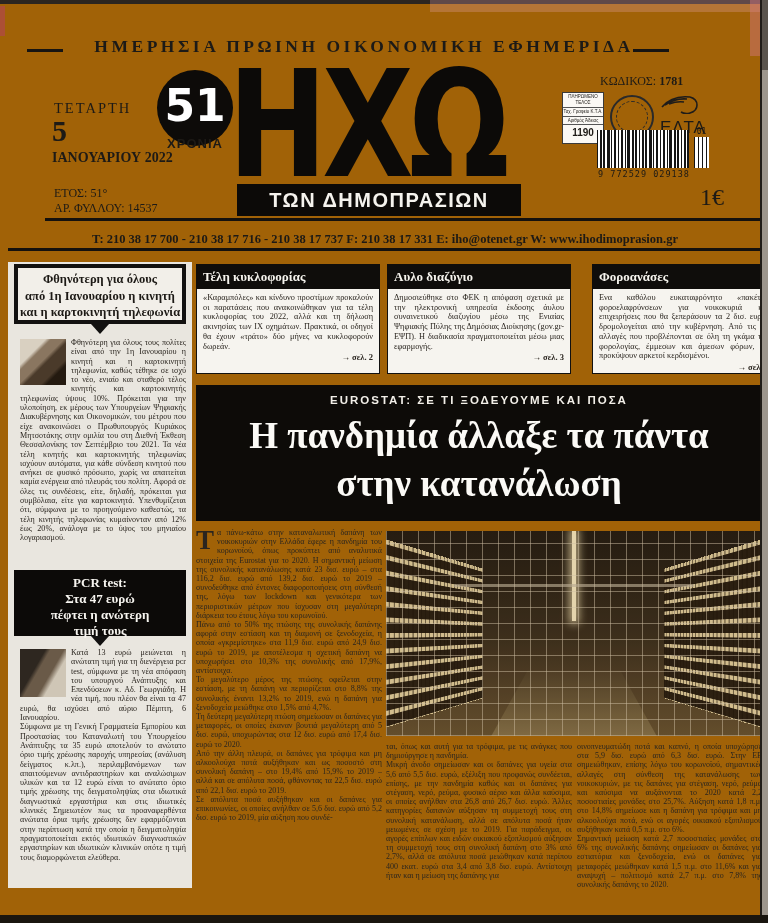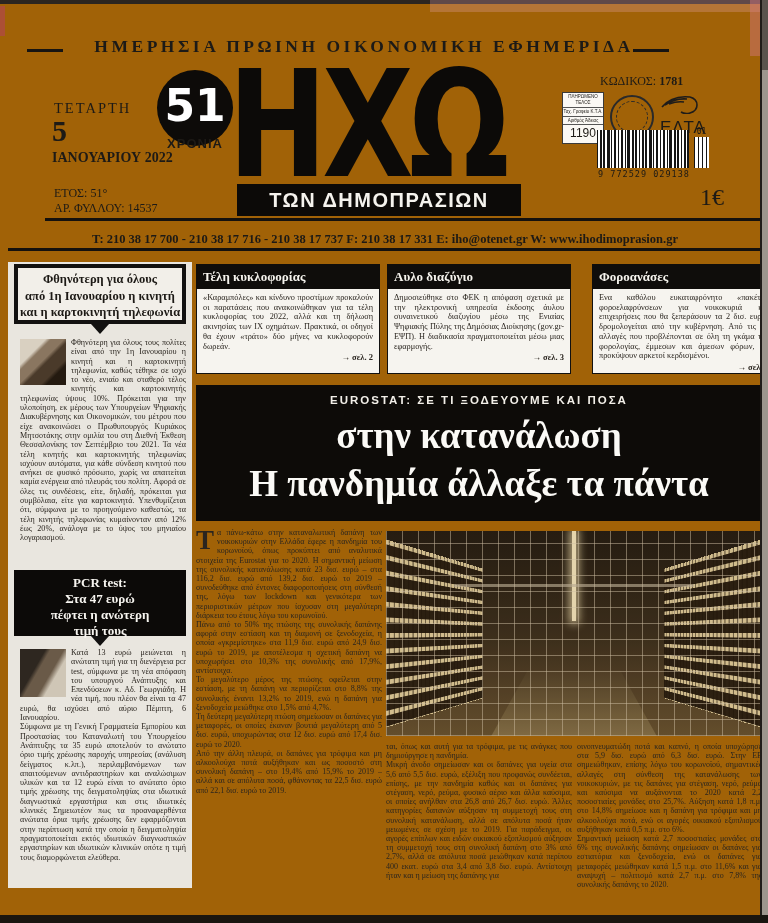--- a/index.html
+++ b/index.html
@@ -51,21 +51,21 @@
   .subtitle-bar { left:237px; top:184px; width:284px; height:32px; background:#0c0a08;
                   color:#f5f3ee; text-align:center; line-height:32px;
                   font-size:20px; font-weight:bold; letter-spacing:1.5px; z-index:4; }
 
   .kodikos { left:600px; top:74px; font-size:12px; width:140px; }
   .kodikos b { font-weight:bold; }
 
   .stamp-box { left:562px; top:92px; width:42px; height:52px; border:1px solid #3a3a3a;
                font-family:"Liberation Sans", sans-serif; text-align:center; background:#faf8f4; }
   .stamp-box .r { border-bottom:1px solid #555; font-size:4.5px; line-height:1.3; padding:1px 0; overflow:hidden; }
-  .stamp-box .r:last-child { border-bottom:none; font-size:12px; font-weight:normal; }
+  .stamp-box .r:last-child { border-bottom:none; font-size:10px; font-weight:bold; }
   .stamp-circle { left:610px; top:95px; width:44px; height:44px; border:2px solid #2a2a2a; border-radius:50%; }
   .stamp-circle-in { left:616px; top:101px; width:32px; height:32px; border:1.5px dashed #2a2a2a; border-radius:50%; }
   .elta { left:660px; top:92px; width:70px; text-align:left; }
   .elta .name { font-family:"Liberation Sans", sans-serif; font-weight:normal; font-size:17px; letter-spacing:1px; }
   .elta .sub  { font-family:"Liberation Sans", sans-serif; font-size:5px; }
 
   .barcode { left:597px; top:130px; width:92px; height:38px; background-color:#fff;
              background-image:
                repeating-linear-gradient(90deg,#151515 0 1.5px, transparent 1.5px 3.5px),
                repeating-linear-gradient(90deg,#151515 0 1px, transparent 1px 6px); }
@@ -243,41 +243,42 @@
     <div class="hd">Φοροανάσες</div>
     <div class="bd">
       <span>Ενα καθόλου ευκαταφρόνητο «πακέτο» φοροελαφρύνσεων για νοικοκυριά και επιχειρήσεις που θα ξεπεράσουν τα 2 δισ. ευρώ, δρομολογείται από την κυβέρνηση. Από τις 15 αλλαγές που προβλέπονται σε όλη τη γκάμα της φορολογίας, έμμεσων και άμεσων φόρων, θα προκύψουν αρκετοί κερδισμένοι.</span>
       <div class="pg">→ σελ. 8</div>
     </div>
   </div>
 
   <div class="abs main-head">
     <div class="kicker">EUROSTAT: ΣΕ ΤΙ ΞΟΔΕΥΟΥΜΕ ΚΑΙ ΠΟΣΑ</div>
     <div class="headline serif">
+      <div>Η πανδημία άλλαξε τα πάντα</div>
       <div>στην κατανάλωση</div>
-      <div>Η πανδημία άλλαξε τα πάντα</div>
     </div>
   </div>
 
   <div class="abs photo-main">
     <div class="pm-light"></div>
     <div class="pm-shelf l"></div>
     <div class="pm-shelf r"></div>
     <div class="pm-floor"></div>
     <div class="pm-bar"></div>
     <div class="pm-mesh"></div>
     <div class="pm-sepia"></div>
   </div>
 
   <div class="abs news col1">
     <p class="p-first">Τα πάνω-κάτω στην καταναλωτική δαπάνη των νοικοκυριών στην Ελλάδα έφερε η πανδημία του κορωνοϊού, όπως προκύπτει από αναλυτικά στοιχεία της Eurostat για το 2020. Η σημαντική μείωση της συνολικής κατανάλωσης κατά 23 δισ. ευρώ – στα 116,2 δισ. ευρώ από 139,2 δισ. ευρώ το 2019 – συνοδεύθηκε από έντονες διαφοροποιήσεις στη σύνθεσή της, λόγω των lockdown και γενικότερα των περιοριστικών μέτρων που ίσχυσαν στη μεγαλύτερη διάρκεια του έτους λόγω του κορωνοϊού.</p>
     <p>Πάνω από το 50% της πτώσης της συνολικής δαπάνης αφορά στην εστίαση και τη διαμονή σε ξενοδοχεία, η οποία «γκρεμίστηκε» στα 11,9 δισ. ευρώ από 24,9 δισ. ευρώ το 2019, με αποτέλεσμα η σχετική δαπάνη να υποχωρήσει στο 10,3% της συνολικής από 17,9%, αντίστοιχα.</p>
     <p>Το μεγαλύτερο μέρος της πτώσης οφείλεται στην εστίαση, με τη δαπάνη να περιορίζεται στο 8,8% της συνολικής έναντι 13,2% το 2019, ενώ η δαπάνη για ξενοδοχεία μειώθηκε στο 1,5% από 4,7%.</p>
     <p>Τη δεύτερη μεγαλύτερη πτώση σημείωσαν οι δαπάνες για μεταφορές, οι οποίες έκαναν βουτιά μεγαλύτερη από 5 δισ. ευρώ, υποχωρώντας στα 12 δισ. ευρώ από 17,4 δισ. ευρώ το 2020.</p>
     <p>Από την άλλη πλευρά, οι δαπάνες για τρόφιμα και μη αλκοολούχα ποτά αυξήθηκαν και ως ποσοστό στη συνολική δαπάνη – στο 19,4% από 15,9% το 2019 – αλλά και σε απόλυτα ποσά, φθάνοντας τα 22,5 δισ. ευρώ από 22,1 δισ. ευρώ το 2019.</p>
+    <p>Σε απόλυτα ποσά αυξήθηκαν και οι δαπάνες για επικοινωνίες, οι οποίες ανήλθαν σε 5,6 δισ. ευρώ από 5,2 δισ. ευρώ το 2019, μία αύξηση που συνδέ-</p>
   </div>
   <div class="abs news col2">
     <p>ται, όπως και αυτή για τα τρόφιμα, με τις ανάγκες που δημιούργησε η πανδημία.</p>
     <p>Μικρή άνοδο σημείωσαν και οι δαπάνες για υγεία στα 5,6 από 5,5 δισ. ευρώ, εξέλιξη που προφανώς συνδέεται, επίσης, με την πανδημία καθώς και οι δαπάνες για στέγαση, νερό, ρεύμα, φυσικό αέριο και άλλα καύσιμα, οι οποίες ανήλθαν στα 26,8 από 26,7 δισ. ευρώ. Άλλες κατηγορίες δαπανών αύξησαν τη συμμετοχή τους στη συνολική κατανάλωση, αλλά σε απόλυτα ποσά ήταν μειωμένες σε σχέση με το 2019. Για παράδειγμα, οι αγορές επίπλων και ειδών οικιακού εξοπλισμού αύξησαν τη συμμετοχή τους στη συνολική δαπάνη στο 3% από 2,7%, αλλά σε απόλυτα ποσά μειώθηκαν κατά περίπου 400 εκατ. ευρώ στα 3,4 από 3,8 δισ. ευρώ. Αντίστοιχη ήταν και η μείωση της δαπάνης για</p>
   </div>
   <div class="abs news col3">
     <p>οινοπνευματώδη ποτά και καπνό, η οποία υποχώρησε στα 5,9 δισ. ευρώ από 6,3 δισ. ευρώ. Στην ΕΕ σημειώθηκαν, επίσης λόγω του κορωνοϊού, σημαντικές αλλαγές στη σύνθεση της κατανάλωσης των νοικοκυριών, με τις δαπάνες για στέγαση, νερό, ρεύμα και καύσιμα να αυξάνονται το 2020 κατά 2,2 ποσοστιαίες μονάδες στο 25,7%. Αύξηση κατά 1,8 π.μ. στο 14,8% σημείωσε και η δαπάνη για τρόφιμα και μη αλκοολούχα ποτά, ενώ οι αγορές οικιακού εξοπλισμού αυξήθηκαν κατά 0,5 π.μ. στο 6%.</p>
     <p>Σημαντική μείωση κατά 2,7 ποσοστιαίες μονάδες στο 6% της συνολικής δαπάνης σημείωσαν οι δαπάνες για εστιατόρια και ξενοδοχεία, ενώ οι δαπάνες για μεταφορές μειώθηκαν κατά 1,5 π.μ. στο 11,6% και για αναψυχή – πολιτισμό κατά 2,7 π.μ. στο 7,8% της συνολικής δαπάνης το 2020.</p>
   </div>
 

